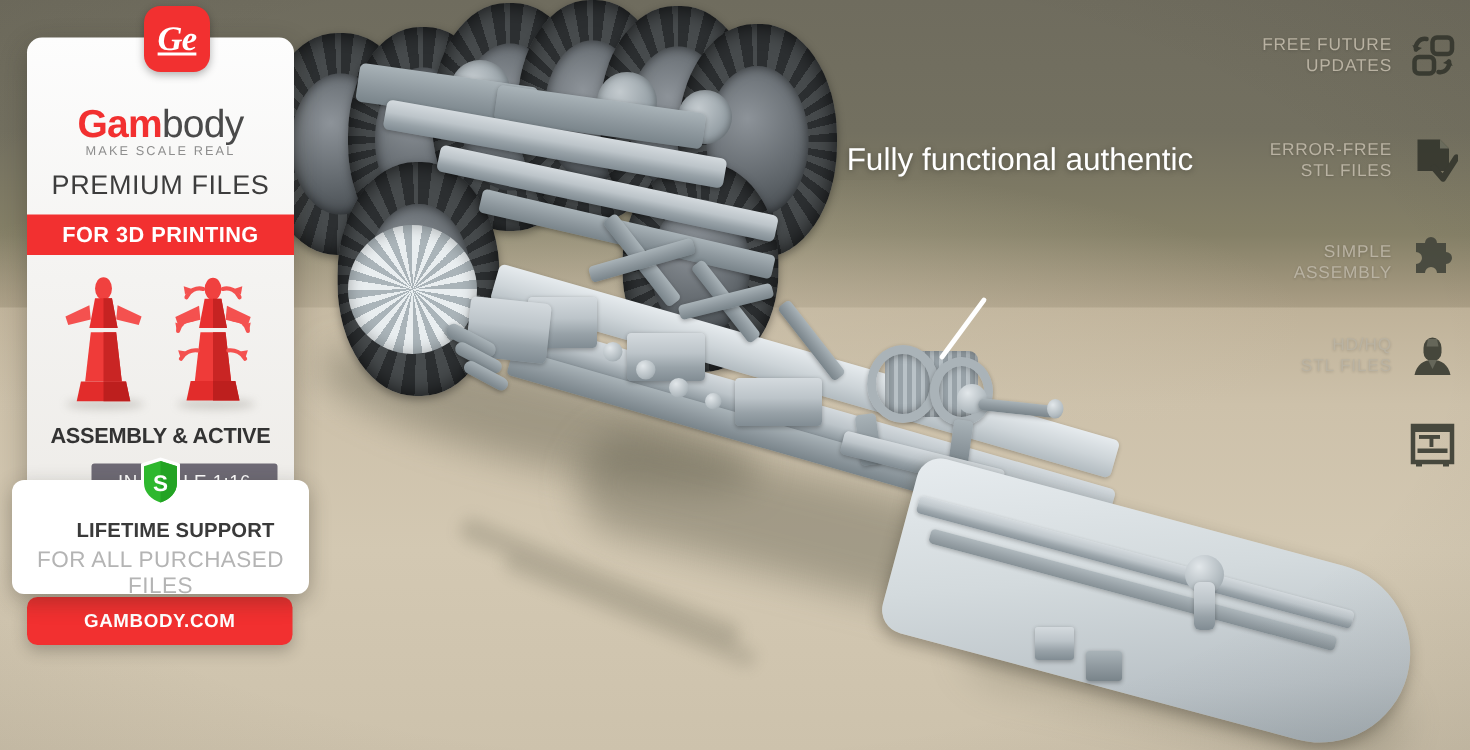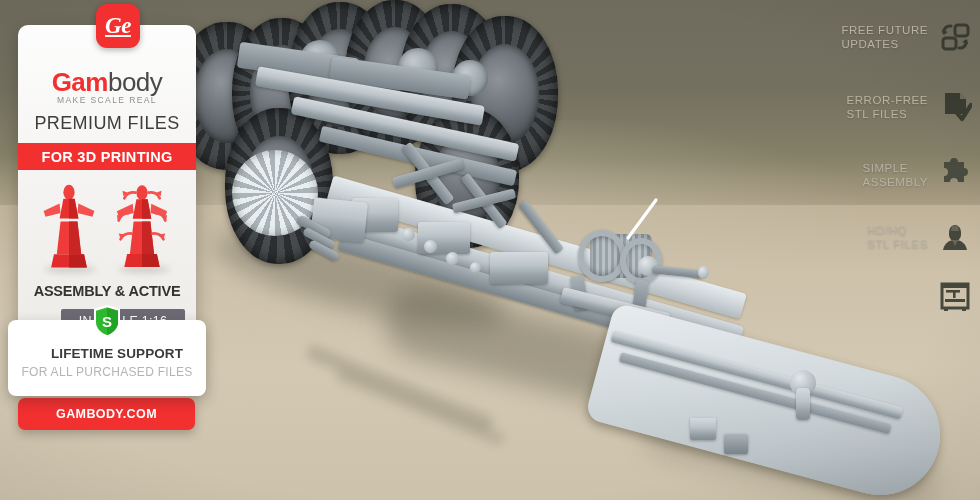--- a/index.html
+++ b/index.html
@@ -157,39 +157,39 @@
   .shield {
     position:absolute; left:50%; top:-16px; transform:translateX(-50%);
     width:30px; height:34px; z-index:8;
   }
   .support-title {
     position:absolute; left:0; top:26px; width:218px; text-align:center;
     font-size:13.5px; font-weight:bold; color:#3a3a3a; letter-spacing:.1px;
   }
   .support-sub {
     position:absolute; left:0; top:45px; width:198px; text-align:center;
-    font-size:12px; color:#b4b4b4; letter-spacing:.3px;
+    font-size:15px; color:#b4b4b4; letter-spacing:.3px;
   }
   .sitebar {
     position:absolute; left:18px; top:398px; width:177px; height:32px;
     background:#f23030; border-radius:7px;
     display:flex; align-items:center; justify-content:center;
     color:#fff; font-size:12.5px; font-weight:bold; letter-spacing:.4px;
     box-shadow:0 4px 10px rgba(40,36,28,.28);
     z-index:5;
   }
 
   
   .features { position:absolute; right:8px; top:8px; width:150px; }
   .feat {
     position:absolute; right:0; display:flex; align-items:center;
     justify-content:flex-end; gap:10px; width:150px;
   }
   .feat-text {
-    color:#b9b2a2; font-size:11.5px; line-height:14px;
+    text-align:right; color:#b9b2a2; font-size:11.5px; line-height:14px;
     letter-spacing:.55px; text-shadow:0 1px 2px rgba(0,0,0,.18);
   }
   .feat-icon { width:34px; height:34px; flex:0 0 34px; opacity:.92; }
   .feat-icon svg { display:block; width:34px; height:34px; }
 
   
   .callout {
     position:absolute; left:530px; top:92px; width:300px;
     text-align:center; color:#fff; font-size:21px; line-height:29px;
     text-shadow:0 1px 4px rgba(0,0,0,.35);
@@ -272,20 +272,21 @@
 
     <div class="beam" style="left:312px; top:200px; width:54px; height:40px; border-radius:4px; transform:rotate(6deg);"></div>
     <div class="beam-dk" style="left:296px; top:222px; width:36px; height:10px; transform:rotate(28deg); border-radius:5px;"></div>
     <div class="beam-dk" style="left:302px; top:234px; width:34px; height:9px; transform:rotate(28deg); border-radius:5px;"></div>
     <div class="beam-dk" style="left:308px; top:246px; width:32px; height:9px; transform:rotate(28deg); border-radius:5px;"></div>
   </div>
 
   <div class="bg-vign"></div>
 
   <div class="callout">
+    <div>Fully functional authentic</div>
   </div>
   <svg class="leader" viewBox="0 0 120 120">
     <line x1="56" y1="50" x2="28" y2="88" stroke="#ffffff" stroke-width="3.2" stroke-linecap="round"></line>
   </svg>
 
   <div class="promo">
     <div class="wordmark">
       <span class="wm-red">Gam</span><span class="wm-dark">body</span>
     </div>
     <div class="tagline">MAKE SCALE REAL</div>

